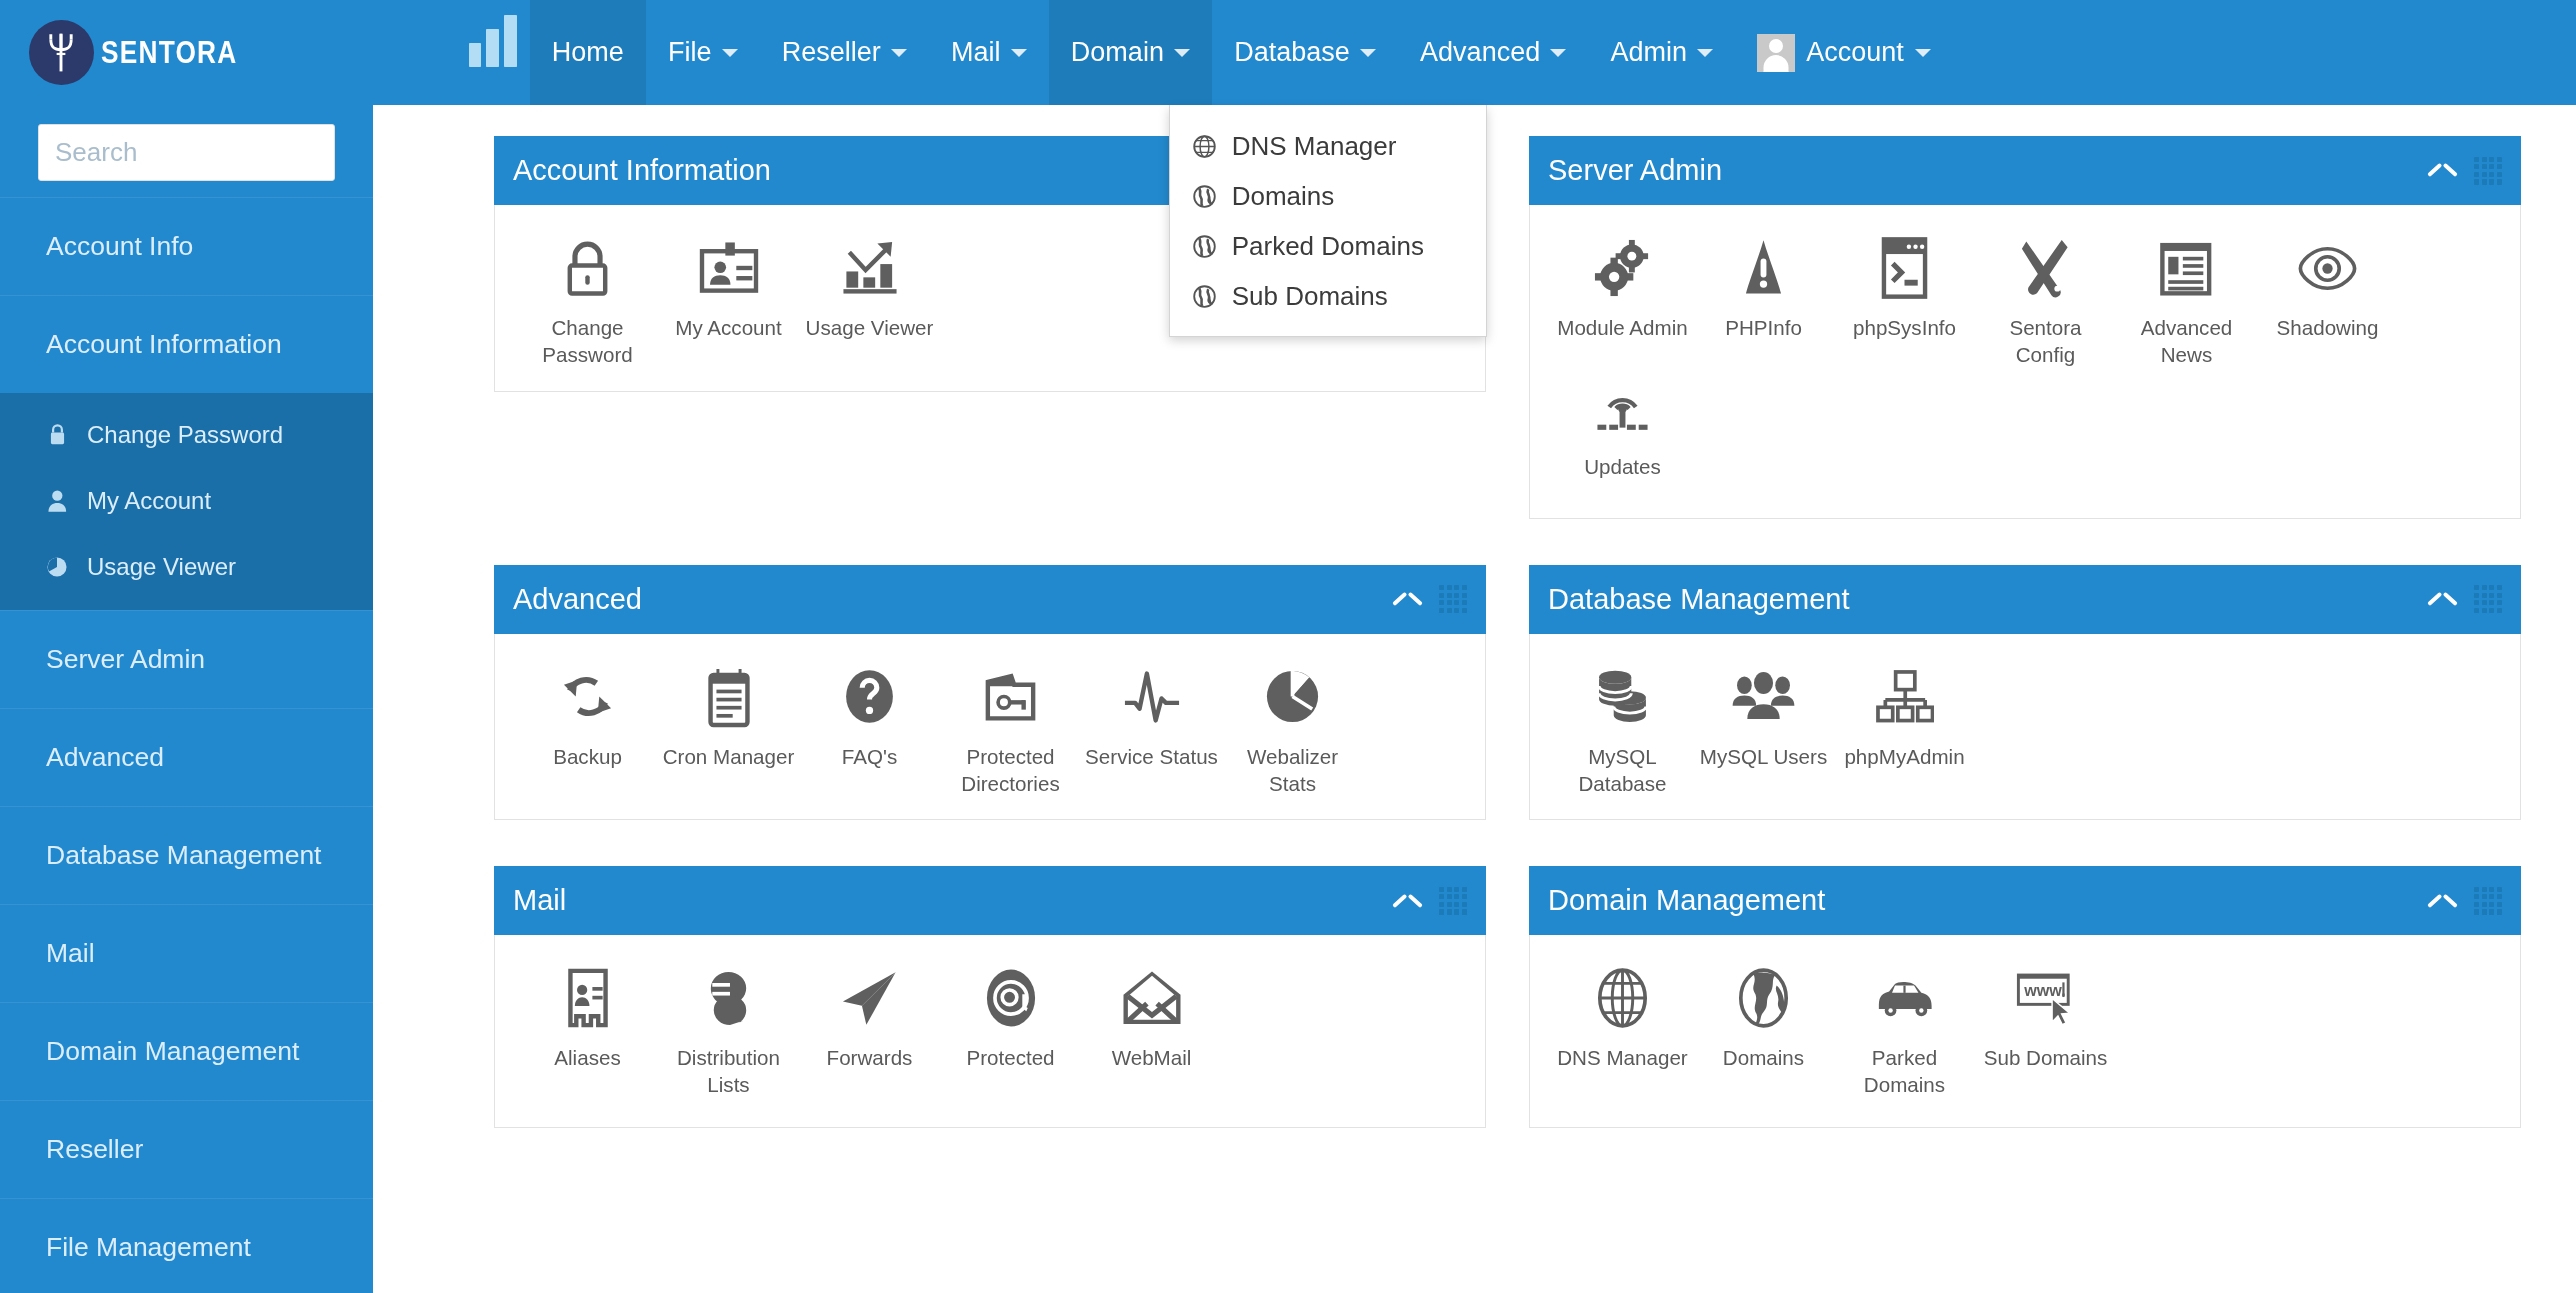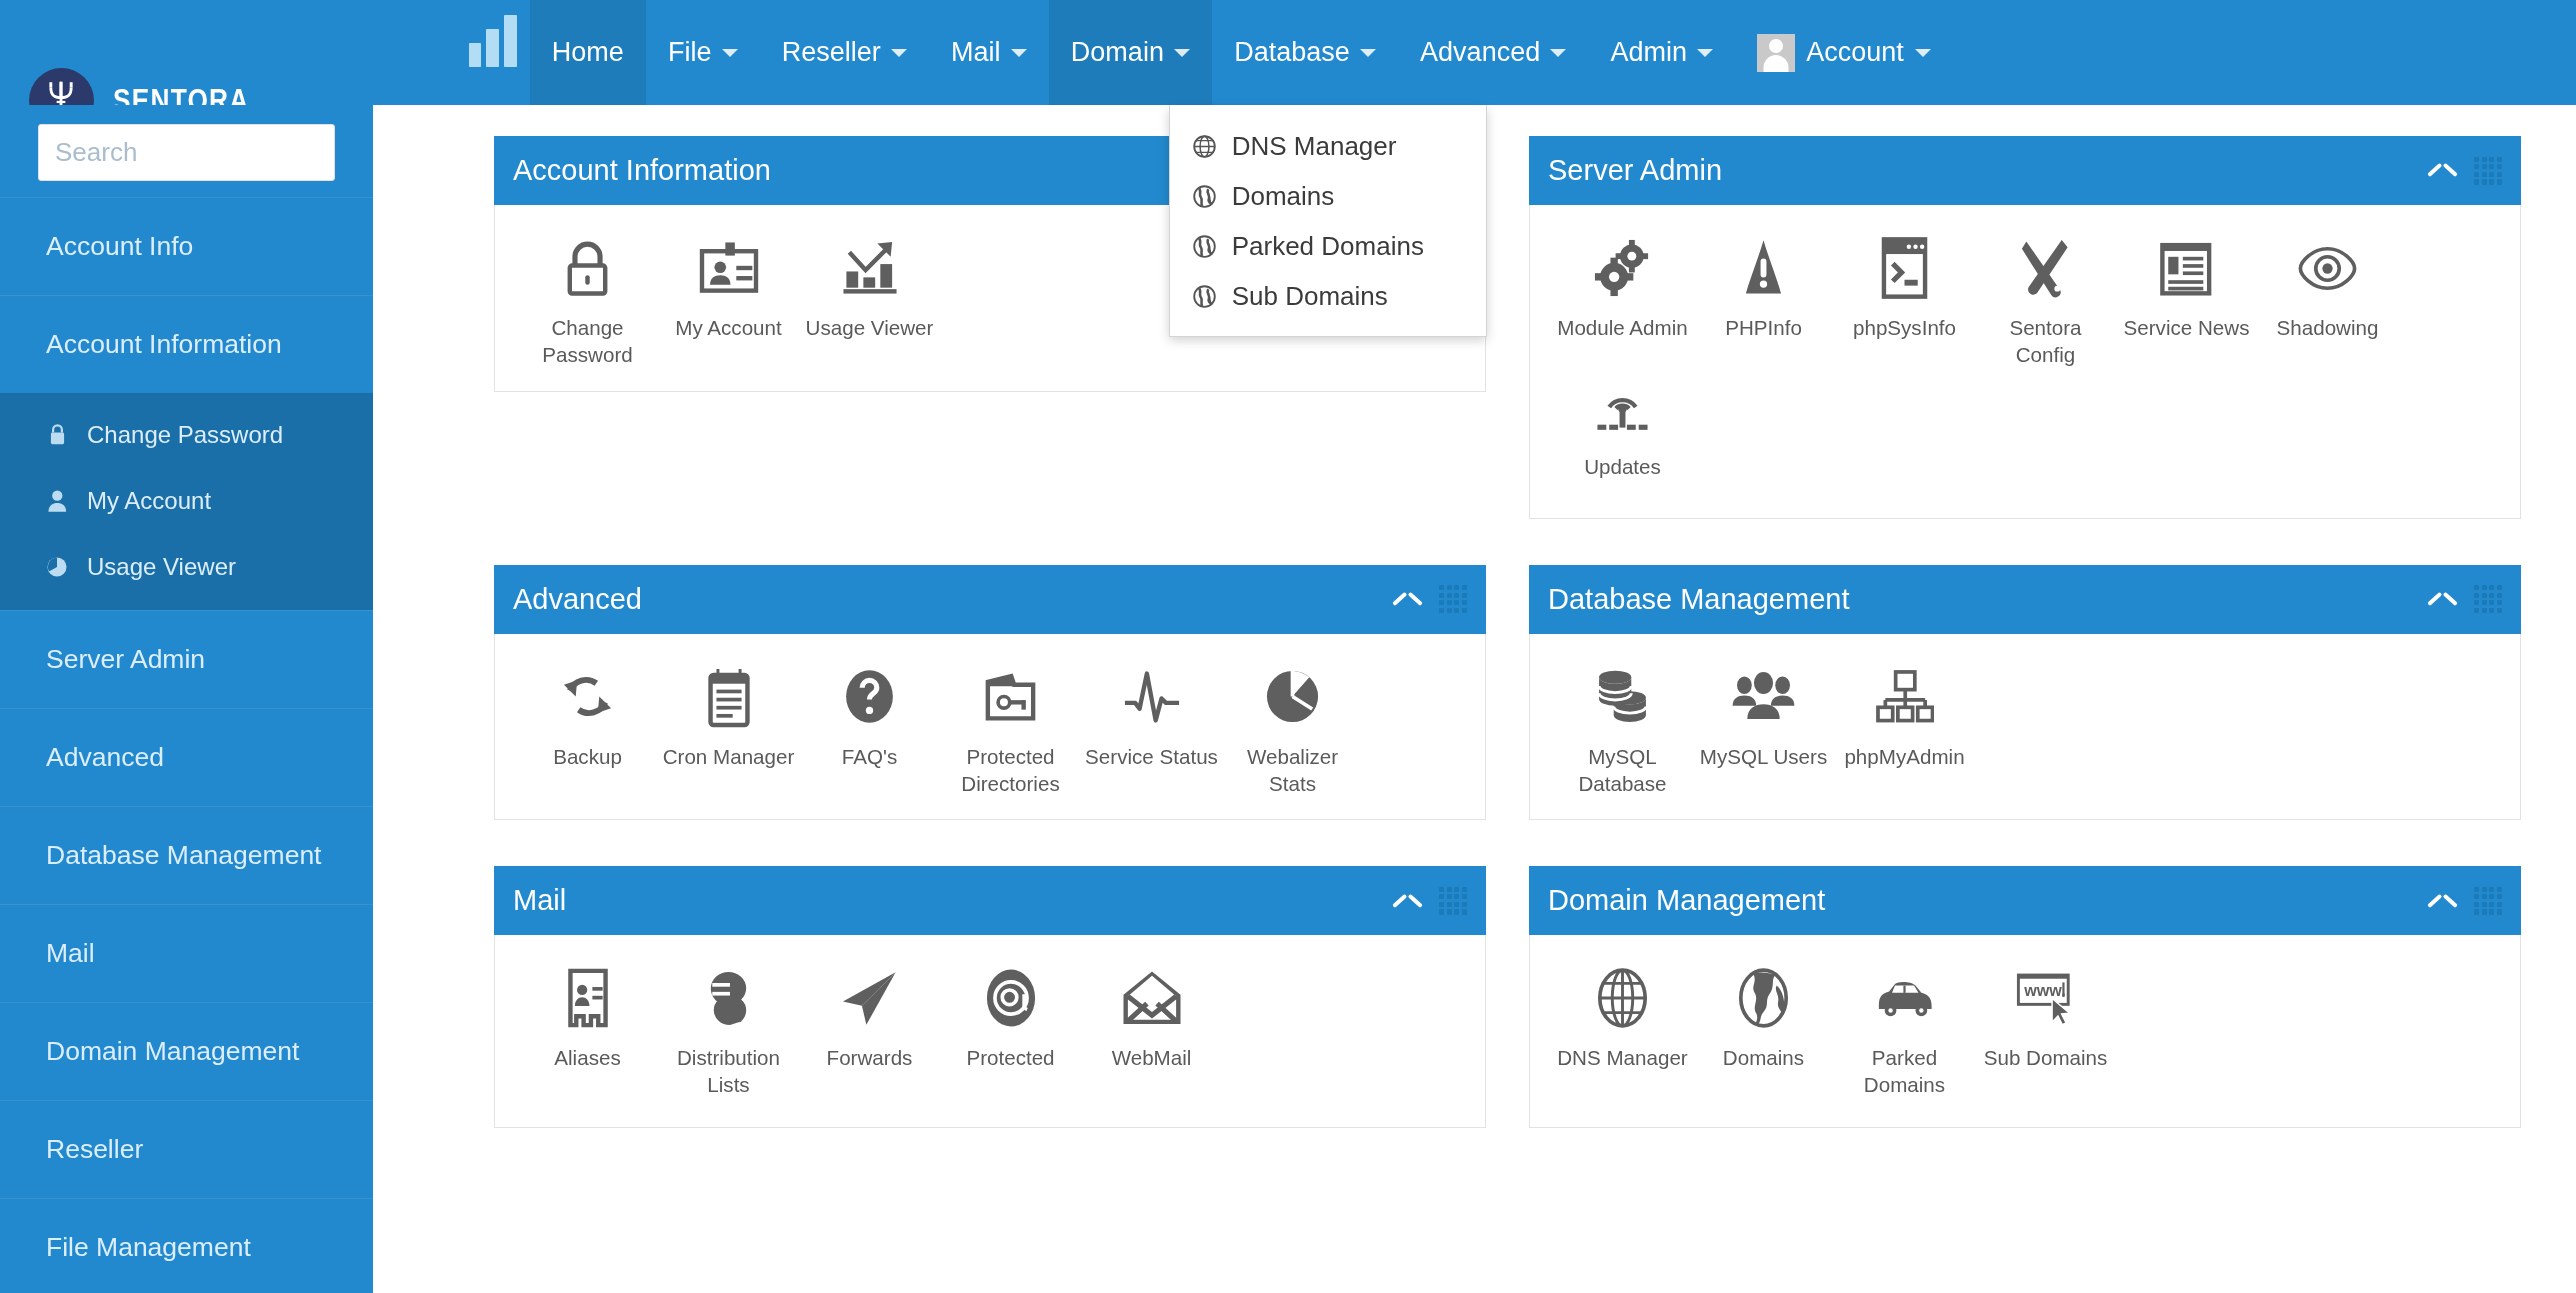--- a/index.html
+++ b/index.html
@@ -11,21 +11,21 @@
   }
 
   
   .topbar {
     position: absolute; top: 0; left: 0; width: 2576px; height: 105px;
     background: #2389ce;
     display: flex; align-items: stretch;
   }
   .brand {
     width: 451px; height: 105px; flex: 0 0 451px;
-    display: flex; align-items: center; padding-left: 29.4px; gap: 19px; margin-top: 48px;
+    display: flex; align-items: center; padding-left: 29.4px; gap: 7px;
   }
   .logo-circle {
     width: 65px; height: 65px; border-radius: 50%;
     background: #2b3a6b; position: relative; flex: 0 0 65px;
   }
   .logo-circle svg { position: absolute; top: 8.8px; left: 16px; }
   .brand-name {
     color: #ffffff; font-size: 32px; font-weight: bold;
     letter-spacing: 1.5px; transform: scaleX(0.82); transform-origin: left center;
     font-family: "Liberation Sans Narrow", "Liberation Sans", sans-serif;
@@ -482,21 +482,21 @@
                 <rect x="6" y="8" width="64" height="66" fill="none" stroke="#5f5f5f" stroke-width="6"></rect>
                 <rect x="6" y="8" width="64" height="8" fill="#5f5f5f"></rect>
                 <rect x="14" y="24" width="14" height="24" fill="#5f5f5f"></rect>
                 <rect x="34" y="24" width="28" height="5" fill="#5f5f5f"></rect>
                 <rect x="34" y="34" width="28" height="5" fill="#5f5f5f"></rect>
                 <rect x="34" y="44" width="28" height="5" fill="#5f5f5f"></rect>
                 <rect x="14" y="56" width="48" height="5" fill="#5f5f5f"></rect>
                 <rect x="14" y="65" width="48" height="5" fill="#5f5f5f"></rect>
               </svg>
             </span>
-            <span class="label">Service News</span>
+            <span class="label">Advanced News</span>
           </div>
           <div class="tile">
             <span class="glyph">
               <svg width="63" height="49" viewBox="0 0 86 66">
                 <path d="M43 6 C64 6, 80 24, 80 33 C80 42, 64 60, 43 60 C22 60, 6 42, 6 33 C6 24, 22 6, 43 6 Z" fill="none" stroke="#5f5f5f" stroke-width="5"></path>
                 <circle cx="43" cy="33" r="16" fill="none" stroke="#5f5f5f" stroke-width="5"></circle>
                 <circle cx="43" cy="33" r="7" fill="#5f5f5f"></circle>
               </svg>
             </span>
             <span class="label">Shadowing</span>

